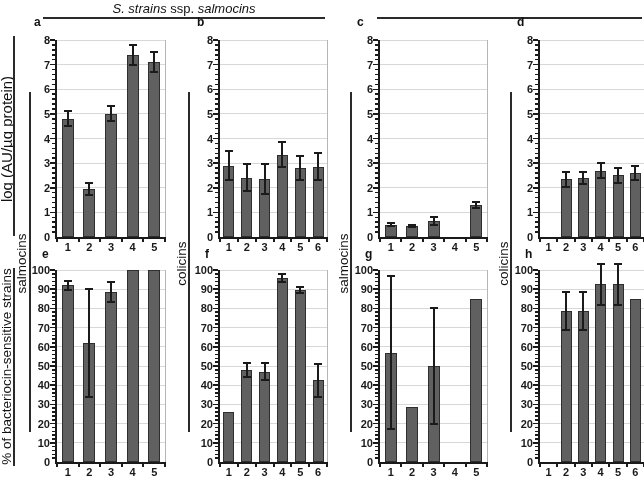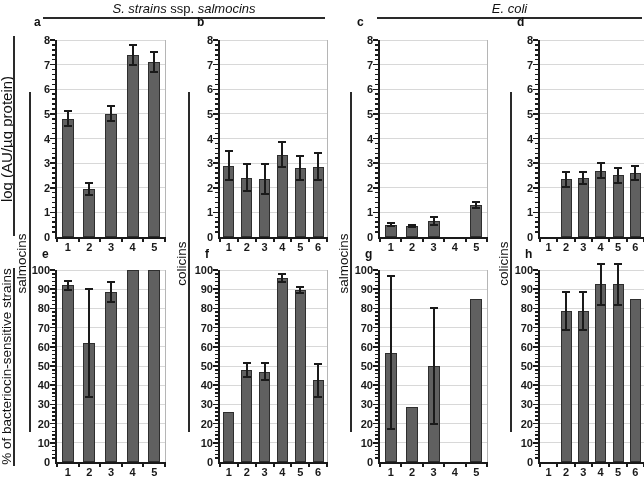--- a/index.html
+++ b/index.html
@@ -33,23 +33,20 @@
 </head>
 <body>
 
 <div id="figure">
 
   <div class="group-header" style="left:43px;width:282px;">
     <span class="it">S. strains</span><span> ssp. </span><span class="it">salmocins</span>
   </div>
   <div class="hrule" style="left:43px;width:282px;"></div>
 
-  <div class="group-header" style="left:377px;width:265px;">
-    <span class="it">E. coli</span>
-  </div>
   <div class="hrule" style="left:377px;width:265px;"></div>
 
   <div class="vlabel rowlab-top" style="left:-94px;top:131px;width:200px;height:16px;">log (AU/µg protein)</div>
   <div class="bracket" style="left:13px;top:36px;height:200px;"></div>
 
   <div class="vlabel rowlab-bottom" style="left:-114px;top:359px;width:240px;height:15px;">% of bacteriocin-sensitive strains</div>
   <div class="bracket" style="left:13px;top:268px;height:198px;"></div>
 
   <div class="vlabel collab" style="left:-24px;top:256px;width:90px;height:15px;">salmocins</div>
   <div class="bracket" style="left:29px;top:92px;height:340px;"></div>

